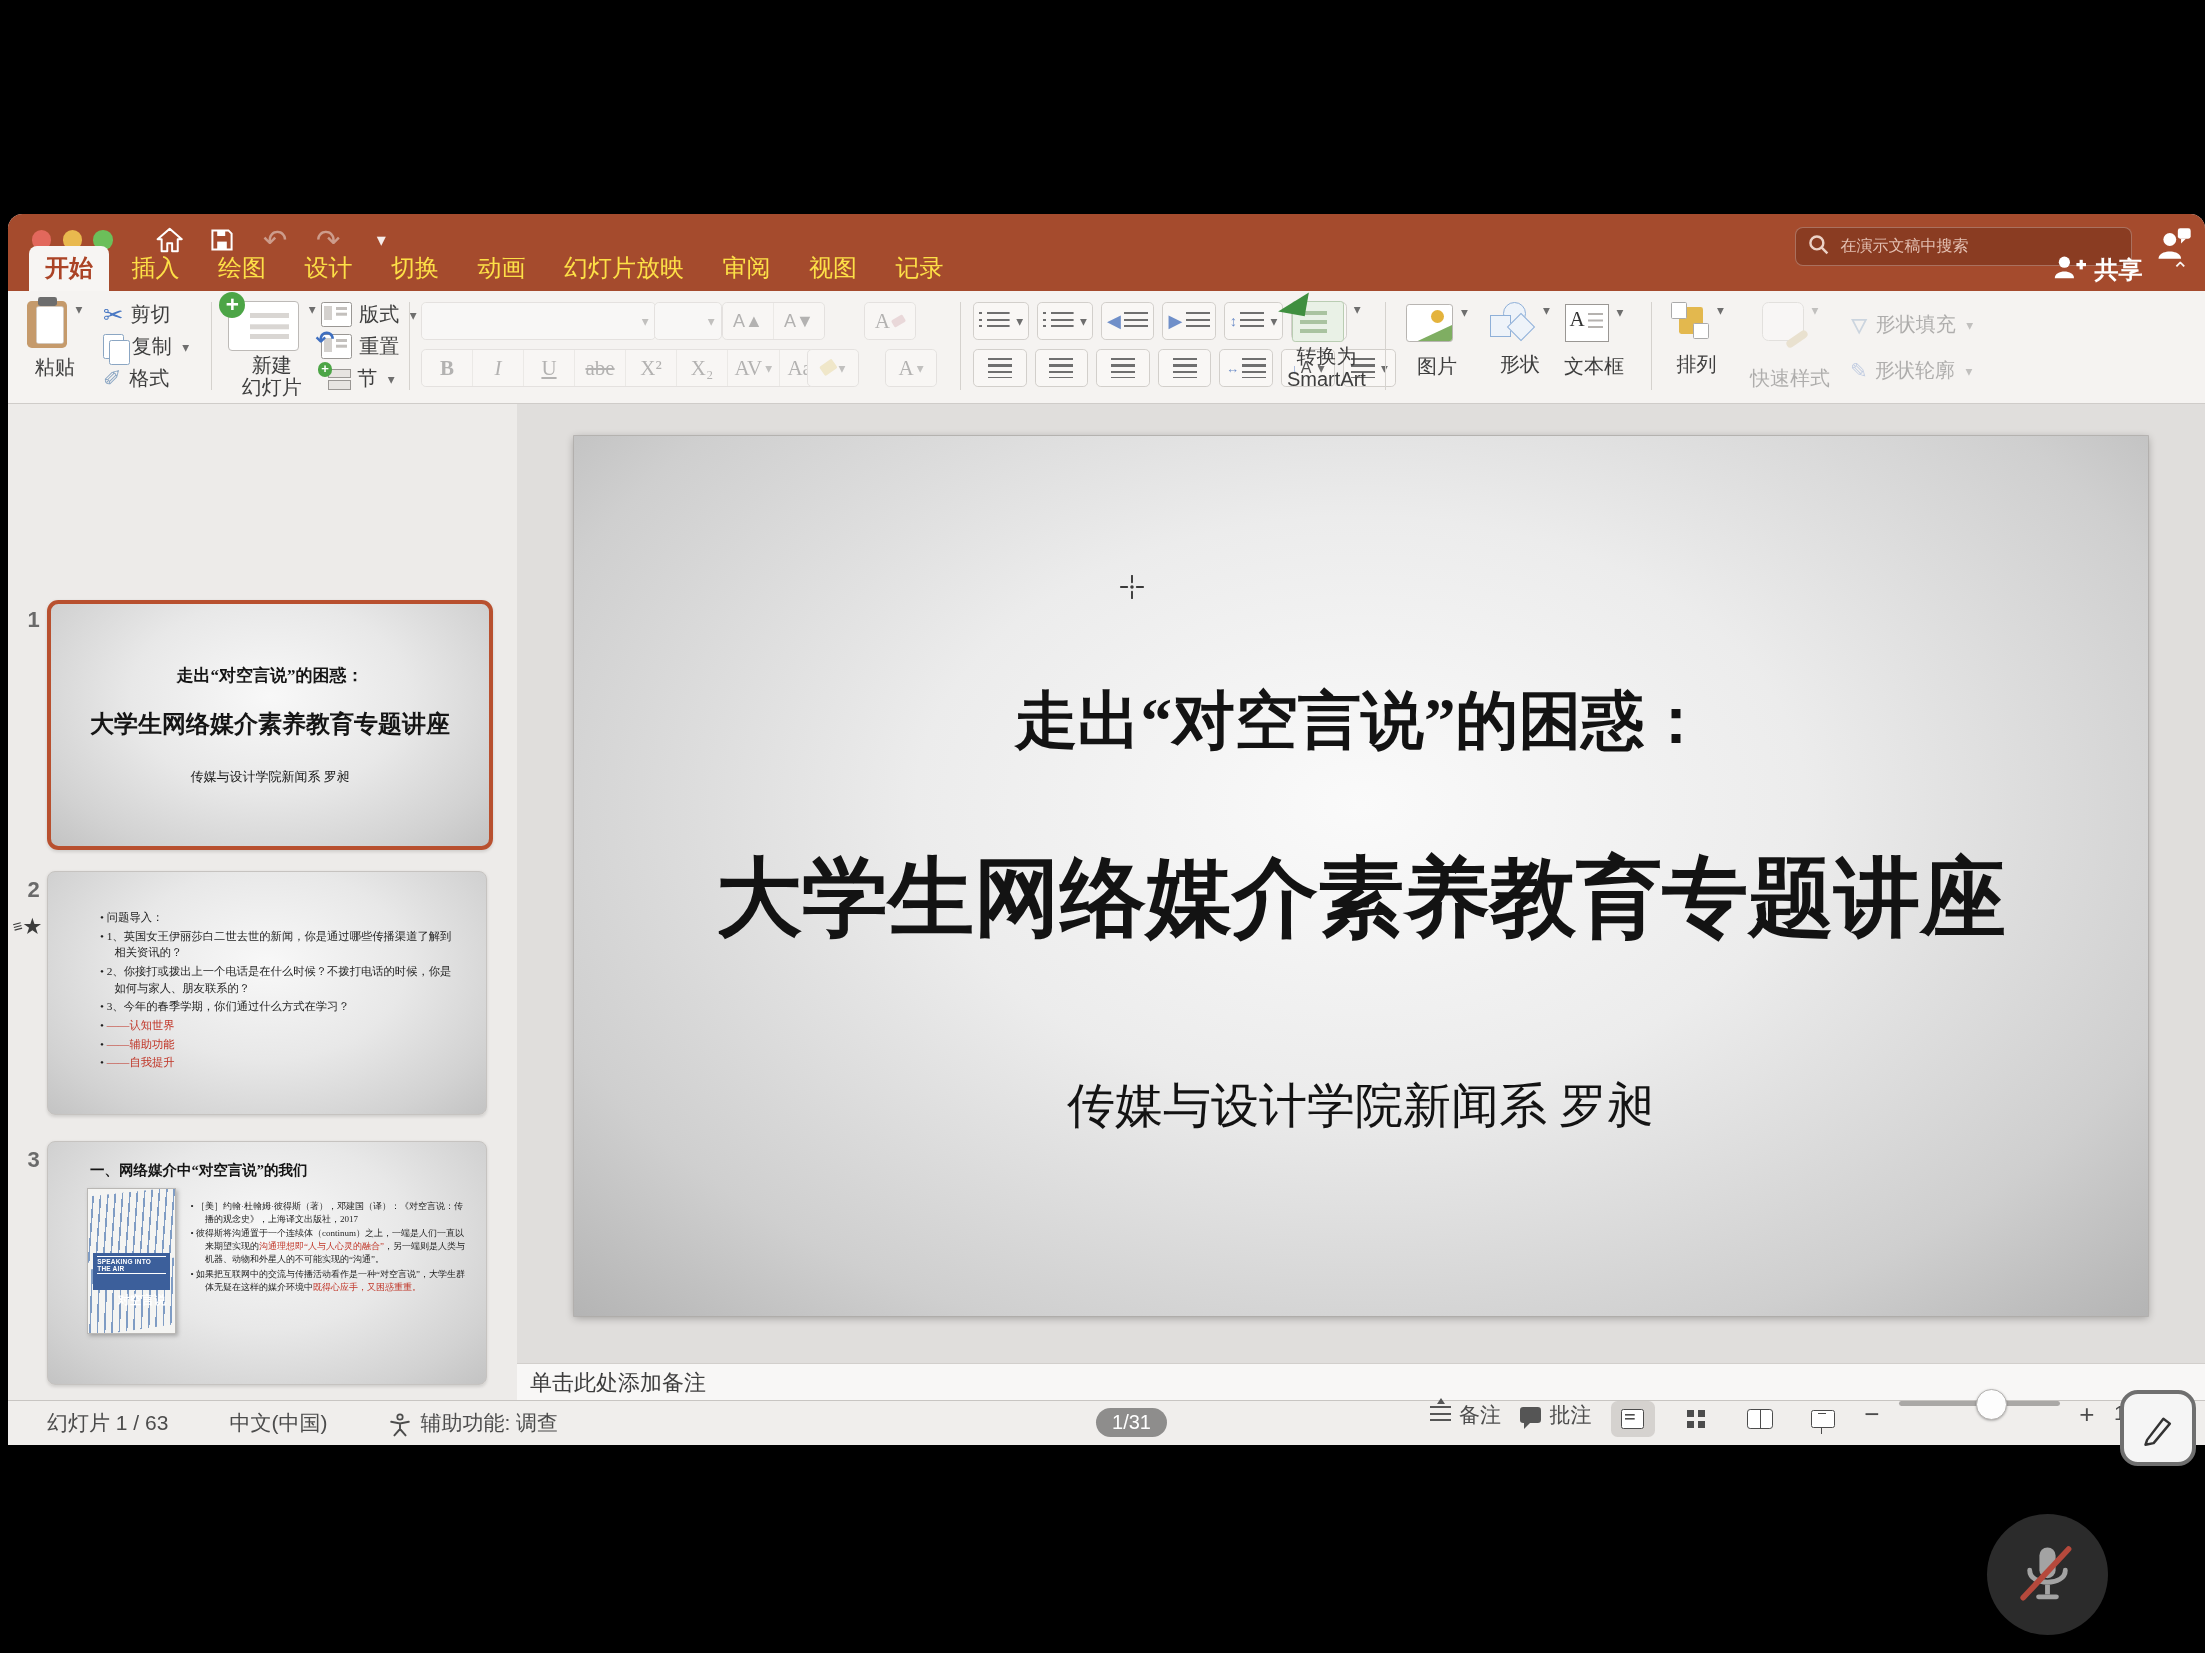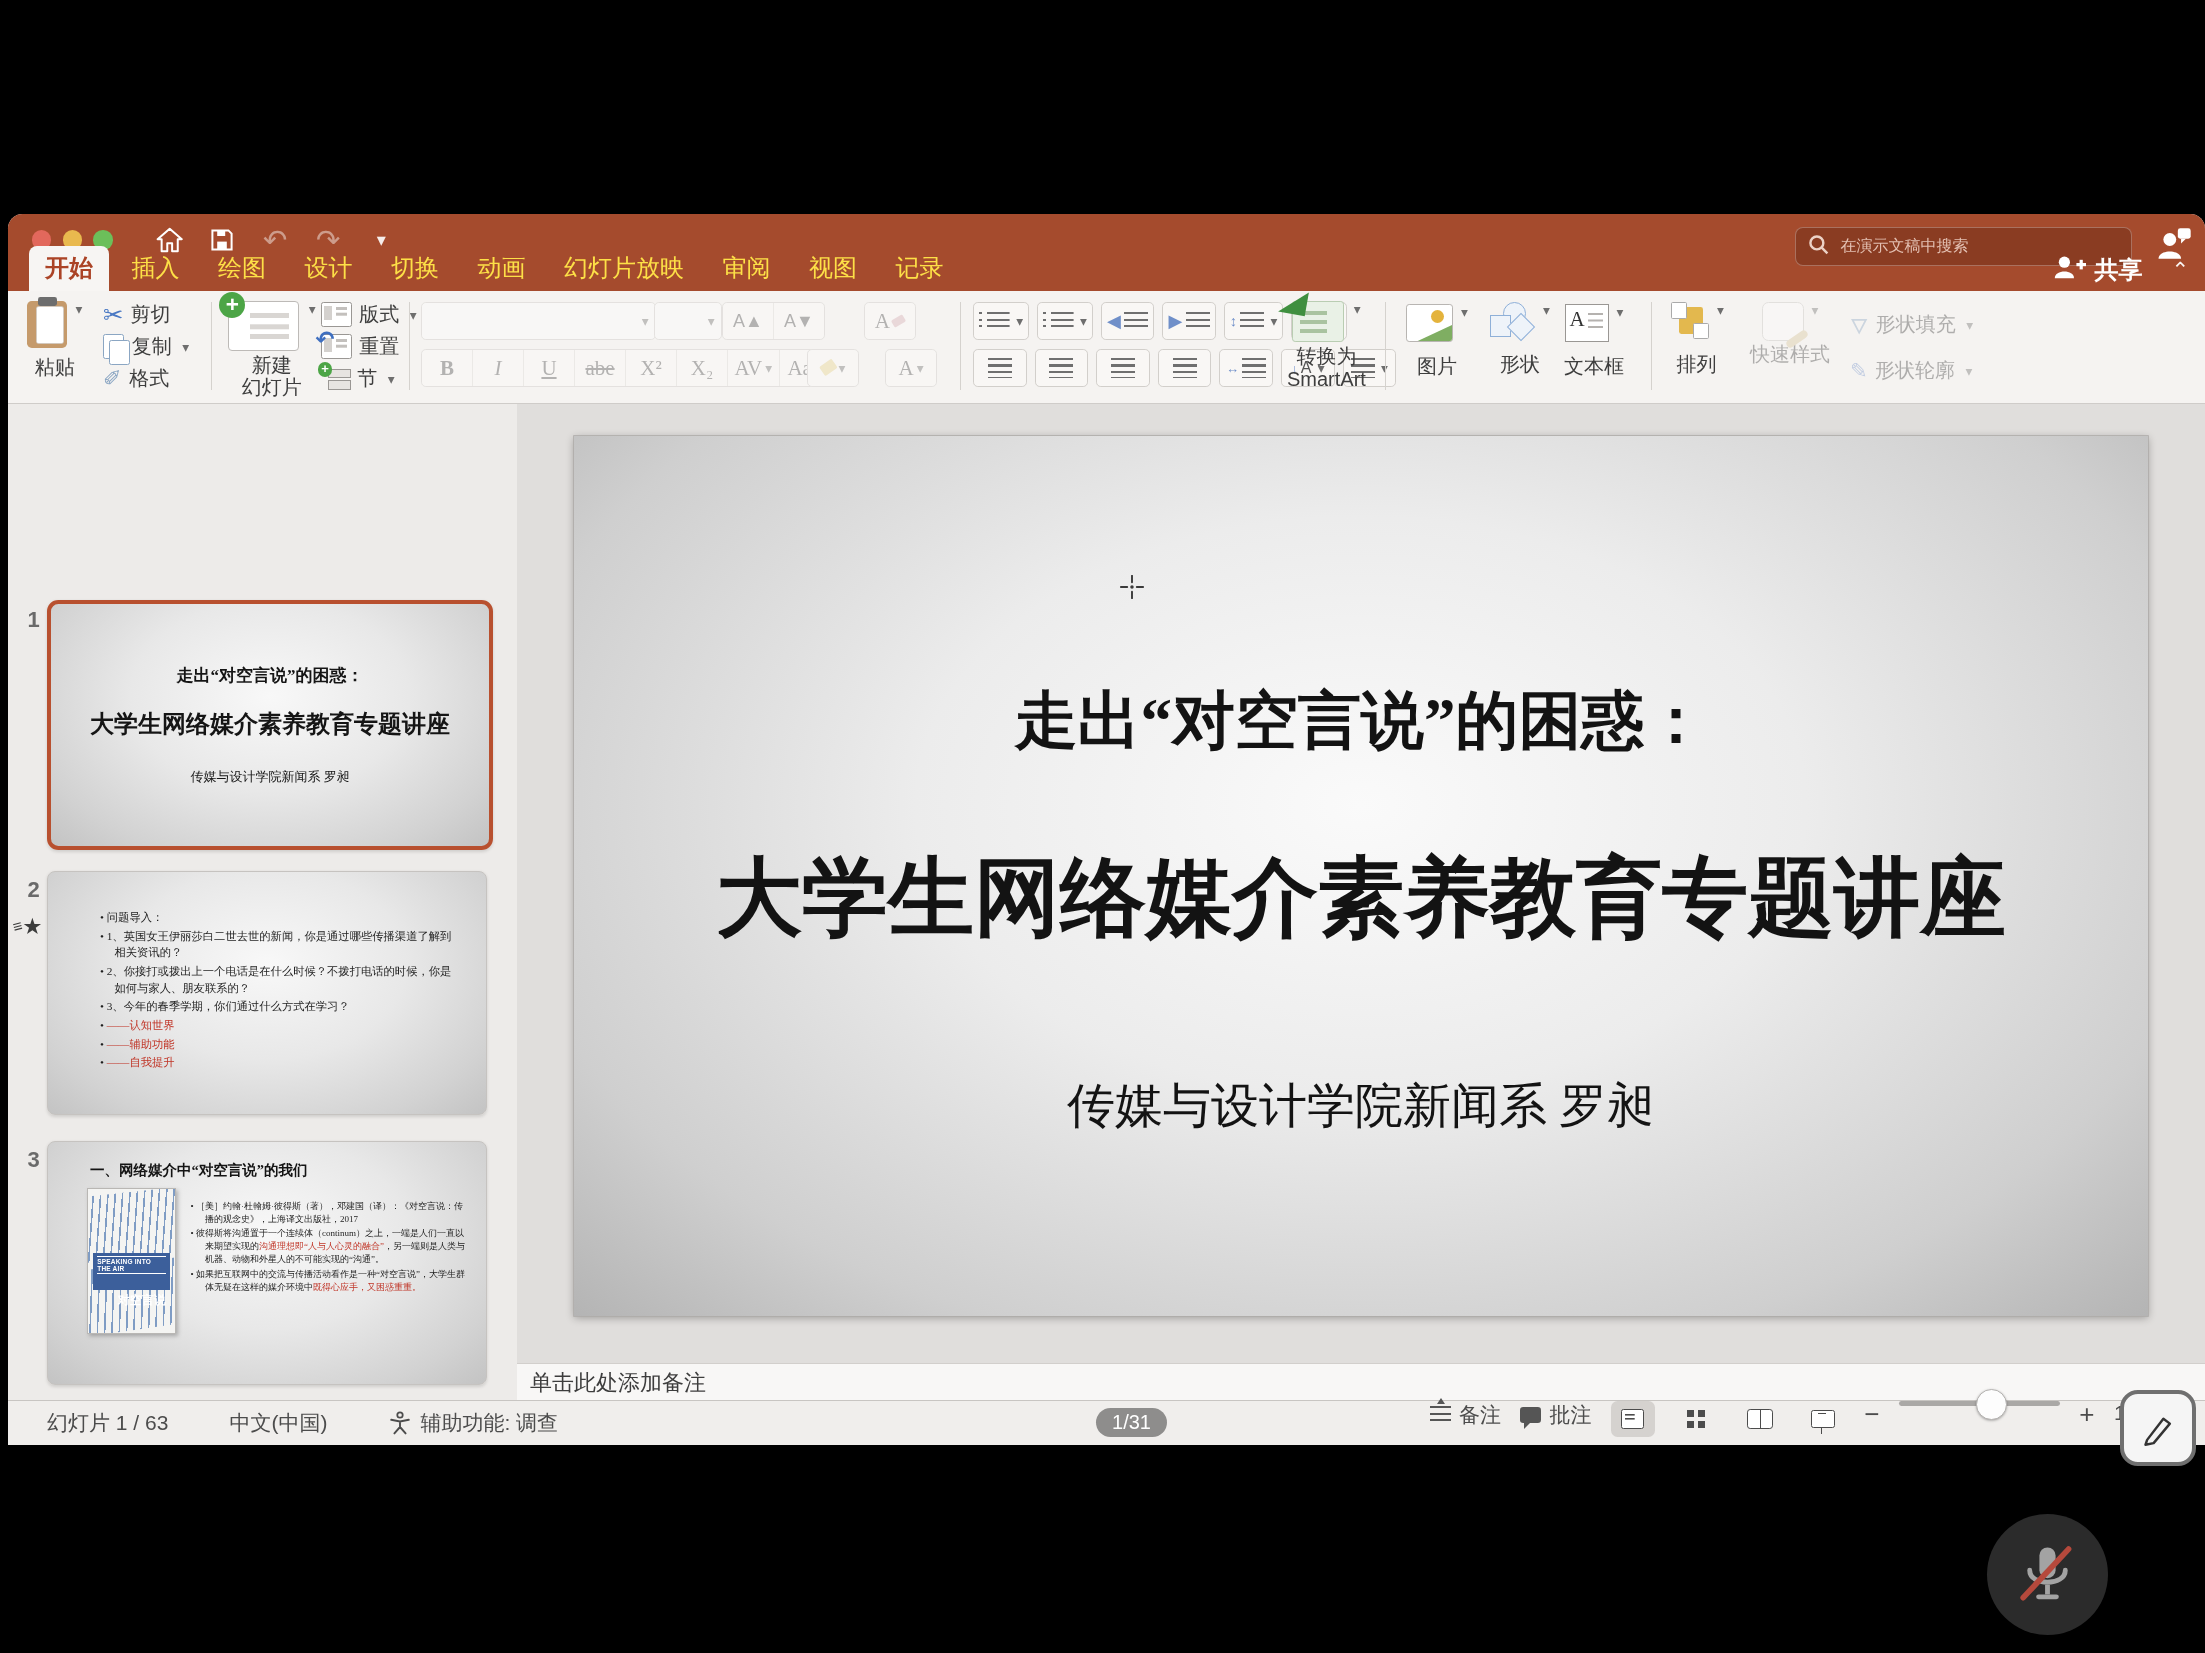--- a/index.html
+++ b/index.html
@@ -146,21 +146,21 @@
   .sl-line{position:absolute;left:0;right:0;text-align:center;font-family:"Liberation Serif","DejaVu Serif",serif;color:#131313;white-space:nowrap;}
   .sl1{top:242px;font-size:63px;font-weight:700;}
   .sl2{top:404px;font-size:86px;font-weight:700;}
   .sl3{top:638px;font-size:48px;}
   .cursor{position:absolute;left:546px;top:139px;width:24px;height:24px;}
   .notesbar{position:absolute;left:0;right:0;bottom:0;height:37px;background:#f8f7f6;border-top:0.8px solid #d2cfcc;display:flex;align-items:center;}
   .notes-text{margin-left:13px;font-size:22px;color:#3d3d3d;}
   
   .statusbar{position:absolute;bottom:0;left:0;right:0;height:44px;background:#f0eeec;border-top:0.8px solid #c8c5c2;color:#4c4c4c;font-size:21px;}
   .sb-left{position:absolute;left:39px;top:0;height:100%;display:flex;align-items:center;gap:61px;}
-  .sb-acc{display:flex;align-items:center;gap:8px;}
+  .sb-acc{display:flex;align-items:flex-end;gap:8px;}
   .pill{position:absolute;left:1088px;top:7.3px;width:71px;height:29px;background:#8e8d8c;color:#fff;
     border-radius:14.5px;display:flex;align-items:center;justify-content:center;font-size:20px;}
   .sb-right{position:absolute;left:1422px;top:0;height:100%;display:flex;align-items:flex-start;gap:19.4px;}
   .sb-item{display:flex;align-items:center;gap:8px;}
   .notes-ic{width:21px;height:18px;background:repeating-linear-gradient(to bottom,#555 0 2.4px,transparent 2.4px 6.5px);position:relative;}
   .notes-ic:before{content:"";position:absolute;left:6.5px;top:-8px;border-style:solid;border-width:0 4px 6.5px 4px;border-color:transparent transparent #555 transparent;}
   .cmt-ic{width:21px;height:16px;background:#555;border-radius:3.2px;position:relative;}
   .cmt-ic:after{content:"";position:absolute;left:3.2px;bottom:-5.7px;border-style:solid;border-width:6.5px 6.5px 0 0;border-color:#555 transparent transparent transparent;}
   .viewbtn{width:44px;height:36px;display:flex;align-items:center;justify-content:center;border-radius:6.5px;}
   .viewbtn.sel{background:#d5d2cf;}
@@ -488,21 +488,21 @@
           </div>
           <span class="dd">▾</span>
         </div>
       <span class="rlabel" style="margin-top:11.3px;">排列</span>
     </div>
     <div class="bigbtn disabled" style="left:1742px;top:11.3px;">
       <div style="display:flex;align-items:flex-start;gap:4.8px;">
           <div class="qs-ic"></div>
           <span class="dd">▾</span>
         </div>
-      <span class="rlabel" style="margin-top:0;">快速样式</span>
+      <span class="rlabel" style="margin-top:24px;">快速样式</span>
     </div>
     <div class="vcol disabled" style="left:1842px;top:18px;height:77px;">
       <div class="vrow">
         <span class="fill-ic">🜄</span>
         <span class="rlabel">形状填充</span>
           <span class="dd">▾</span>
       </div>
       <div class="vrow">
         <span class="pen-ic">✎</span>
         <span class="rlabel">形状轮廓</span>

